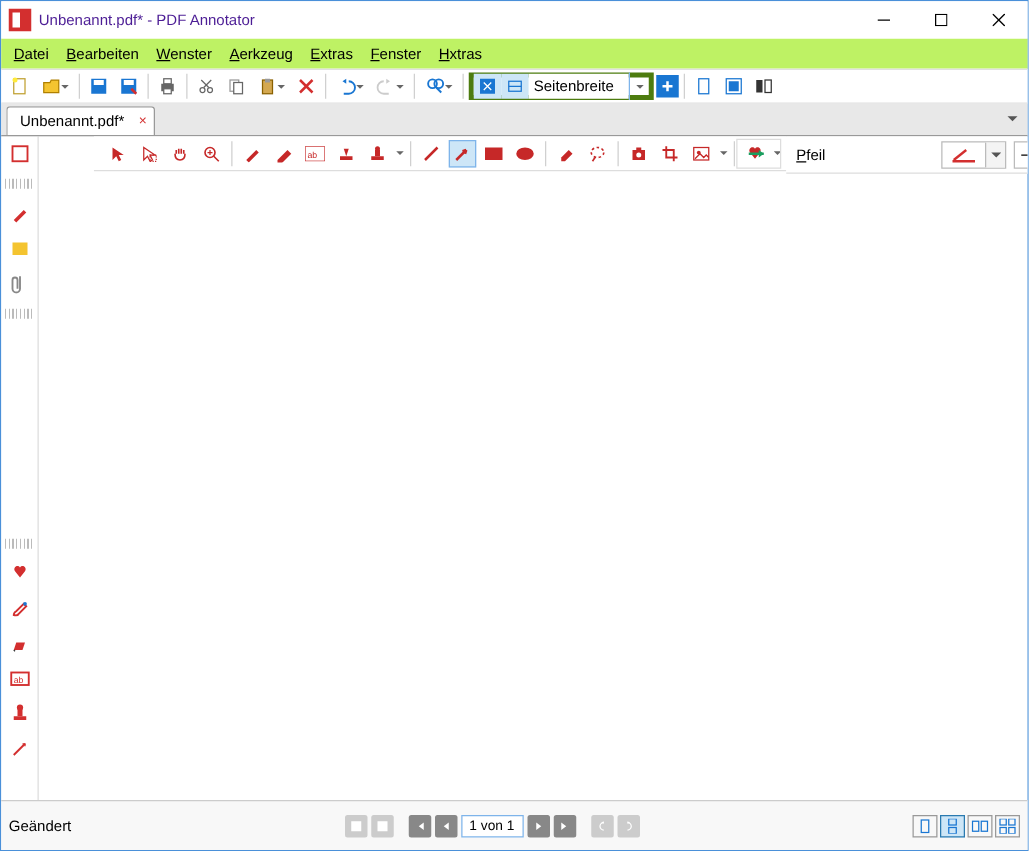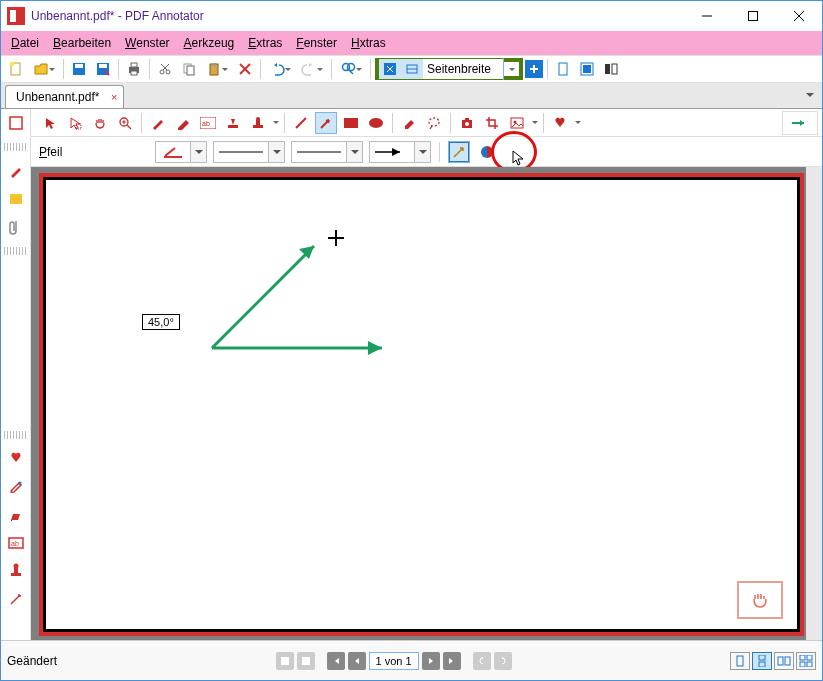--- a/index.html
+++ b/index.html
@@ -5,42 +5,42 @@
 * { box-sizing: border-box; margin: 0; padding: 0; }
 body { font-family: "Segoe UI", Tahoma, sans-serif; font-size: 12px; background: #fff; width: 823px; height: 681px; overflow: hidden; }
 .window { width: 823px; height: 681px; border: 1px solid #4a90d9; display: flex; flex-direction: column; background: #fff; }
 .titlebar { height: 30px; display: flex; align-items: center; background: #fff; padding: 0 0 0 6px; }
 .titlebar .logo { width: 18px; height: 18px; background: #d32f2f; position: relative; margin-right: 6px; }
 .titlebar .logo::after { content: ""; position: absolute; left: 3px; top: 3px; width: 6px; height: 12px; background: #fff; }
 .titlebar .title-text { flex: 1; font-size: 12px; color: #4c1d95; }
 .win-controls { display: flex; }
 .win-btn { width: 46px; height: 30px; display: flex; align-items: center; justify-content: center; cursor: pointer; }
 .win-btn svg { stroke: #000; stroke-width: 1; fill: none; }
-.menubar { height: 24px; display: flex; align-items: center; background: #f9a8d4; padding: 0 4px; gap: 2px; }
+.menubar { height: 24px; display: flex; align-items: center; background: #bef264; padding: 0 4px; gap: 2px; }
 .menu-item { padding: 3px 6px; font-size: 12px; cursor: pointer; }
 .menu-item .u { text-decoration: underline; }
 .toolbar-main { height: 28px; display: flex; align-items: center; background: #fff; border-top: 1px solid #e0e0e0; border-bottom: 1px solid #e0e0e0; padding: 1px 4px; gap: 2px; }
 .tb-btn { width: 22px; height: 22px; display: flex; align-items: center; justify-content: center; cursor: pointer; position: relative; }
 .tb-btn.wdd { width: 30px; }
 .tb-sep { width: 1px; height: 20px; background: #d0d0d0; margin: 0 2px; }
 .dd-arrow { width: 7px; height: 22px; display: flex; align-items: center; justify-content: center; }
 .dd-arrow::after { content: ""; border: 3px solid transparent; border-top-color: #666; margin-top: 3px; }
 .zoom-combo { display: flex; align-items: center; border: 4px solid #4d7c0f; background: #fff; height: 22px; }
 .zoom-combo .seg { width: 22px; height: 20px; display: flex; align-items: center; justify-content: center; background: #cde6f7; }
 .zoom-combo input { border: none; width: 80px; height: 20px; font-size: 12px; padding: 0 4px; outline: none; }
 .tabbar { height: 26px; background: #e8e8e8; border-bottom: 1px solid #999; display: flex; align-items: flex-end; padding: 0 4px; position: relative; }
 .doc-tab { background: #fff; border: 1px solid #999; border-bottom: none; padding: 4px 24px 4px 10px; font-size: 12px; position: relative; border-radius: 3px 3px 0 0; }
 .doc-tab .close { position: absolute; right: 6px; top: 5px; color: #d32f2f; cursor: pointer; font-size: 11px; }
 .tabbar .more { position: absolute; right: 4px; top: 4px; width: 16px; height: 16px; cursor: pointer; display:flex; align-items:center; justify-content:center;}
 .tabbar .more::after { content: ""; border: 4px solid transparent; border-top-color: #555; margin-top:4px;}
 .work-area { flex: 1; display: flex; overflow: hidden; }
 .side-left { width: 30px; background: #fff; border-right: 1px solid #ddd; display: flex; flex-direction: column; align-items: center; padding-top: 2px; gap: 4px; }
 .side-slot { width: 24px; height: 24px; display: flex; align-items: center; justify-content: center; cursor: pointer; }
 .side-divider { width: 24px; height: 8px; background: repeating-linear-gradient(90deg, #bbb, #bbb 1px, transparent 1px, transparent 3px); margin: 4px 0; }
-.main-col { flex: 1; display: flex; flex-direction: column; overflow: hidden; }
+.main-col { flex: 1; display: flex; flex-direction: row; overflow: hidden; margin-left: 44px; }
 .tool-row { height: 28px; border-bottom: 1px solid #ddd; display: flex; align-items: center; padding: 0 4px 0 8px; gap: 3px; position: relative; background: #fff; }
 .tool-row .right-action { position: absolute; right: 4px; top: 2px; width: 36px; height: 24px; border:1px solid #ddd; display:flex; align-items:center; justify-content:center; cursor:pointer;}
 .tool-btn { width: 22px; height: 22px; display:flex; align-items:center; justify-content:center; cursor:pointer; border:1px solid transparent; }
 .tool-btn.active { background: #cde6f7; border: 1px solid #7eb4ea; }
 .tool-btn.highlighted { background: #cde6f7; border: 1px solid #7eb4ea; box-shadow: 0 0 0 1px #2a7ab0 inset; }
 .opts-row { height: 30px; border-bottom: 1px solid #ddd; display: flex; align-items: center; padding: 0 4px 0 8px; gap: 6px; position: relative; background:#fff;}
 .opts-label { width: 110px; font-size: 12px; }
 .opts-label .u { text-decoration: underline; }
 .combo { display: flex; align-items: center; border: 1px solid #bbb; height: 22px; background: #fff; }
 .combo .swatch { width: 34px; height: 20px; display:flex; align-items:center; justify-content:center; }

